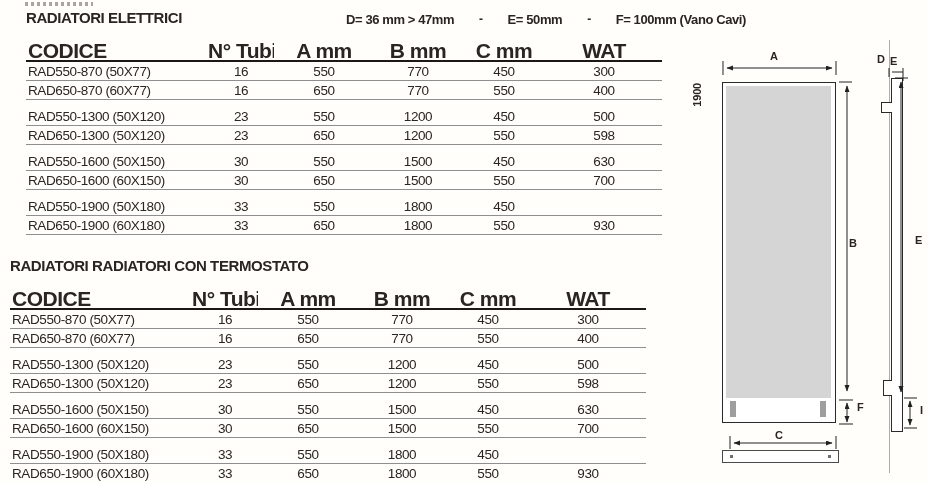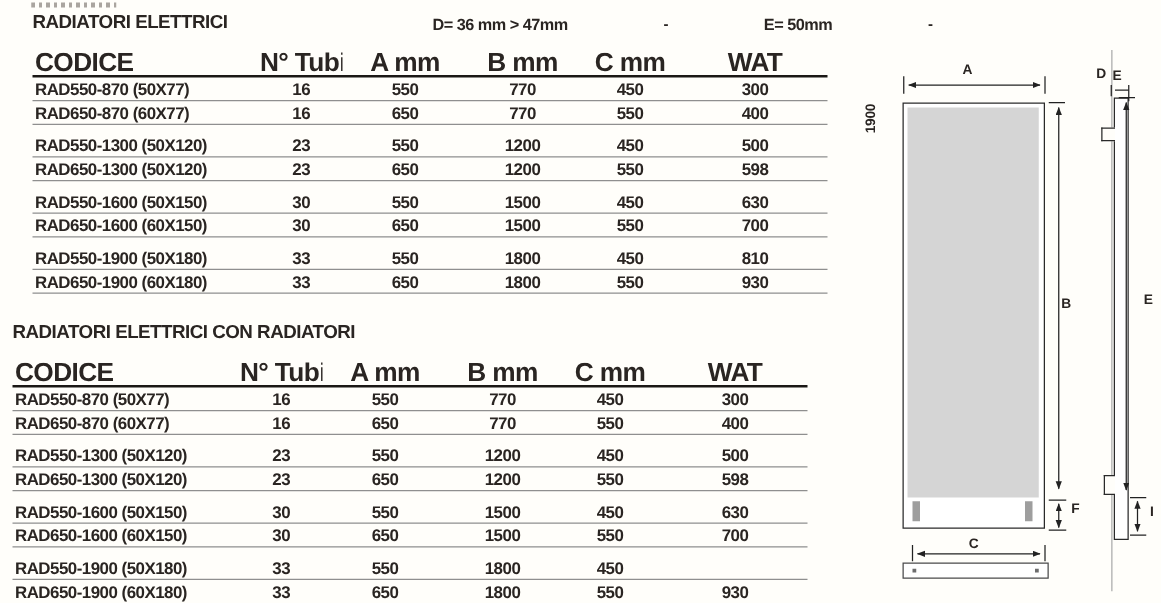--- a/index.html
+++ b/index.html
@@ -22,21 +22,21 @@
   .tbl-title{font-size:15px;font-weight:bold;letter-spacing:-0.4px;line-height:18px;white-space:nowrap;}
   .dims-note{position:absolute;left:288px;top:3px;width:400px;display:flex;
     justify-content:space-between;align-items:flex-start;font-size:13px;font-weight:bold;
     letter-spacing:-0.4px;white-space:nowrap;padding-left:32px;}
   .dims-note .sep{font-size:12px;}
   .t-row{display:grid;grid-template-columns:182px 66px 100px 88px 84px 116px;align-items:end;}
   .t-header{margin-top:9px;height:24px;border-bottom:2.5px solid #1b1815;
     font-size:21px;font-weight:bold;letter-spacing:-0.5px;padding-bottom:0;}
   .t-header .cell{line-height:18px;}
   .t-data{height:18px;line-height:17px;border-bottom:1px solid #8f8f8f;
-    font-size:13.5px;font-weight:bold;letter-spacing:-0.4px;}
+    font-size:13.5px;font-weight:normal;letter-spacing:-0.4px;}
   .t-body .t-data:nth-child(2n):not(:last-child){margin-bottom:7px;}
   .cell{white-space:nowrap;overflow:hidden;}
   .c0{text-align:left;padding-left:2px;}
   .c1,.c2,.c3,.c4,.c5{text-align:center;}
 
   
   .dgm{position:absolute;left:0;top:0;}
   .front-outline{position:absolute;left:722px;top:82px;width:112px;height:339px;
     border:1.5px solid #2a2a2a;background:#fff;}
   .front-panel{position:absolute;left:3px;top:3px;right:4px;height:312px;background:#d5d5d5;}
@@ -72,20 +72,21 @@
 <div class="page">
   <div class="artifact"></div>
 
   <section class="tbl" id="t0">
     <div class="tbl-title">RADIATORI ELETTRICI</div>
     <div class="dims-note">
       <span>D= 36 mm &gt; 47mm</span>
       <span class="sep">-</span>
       <span>E= 50mm</span>
       <span class="sep">-</span>
+      <span>F= 100mm (Vano Cavi)</span>
     </div>
     <div class="t-row t-header">
       <span class="cell c0">CODICE</span>
       <span class="cell c1">N° Tubi</span>
       <span class="cell c2">A mm</span>
       <span class="cell c3">B mm</span>
       <span class="cell c4">C mm</span>
       <span class="cell c5">WAT</span>
     </div>
     <div class="t-body">
@@ -136,35 +137,34 @@
           <span class="cell c3">1500</span>
           <span class="cell c4">550</span>
           <span class="cell c5">700</span>
         </div>
         <div class="t-row t-data">
           <span class="cell c0">RAD550-1900 (50X180)</span>
           <span class="cell c1">33</span>
           <span class="cell c2">550</span>
           <span class="cell c3">1800</span>
           <span class="cell c4">450</span>
-          <span class="cell c5">810</span>
         </div>
         <div class="t-row t-data">
           <span class="cell c0">RAD650-1900 (60X180)</span>
           <span class="cell c1">33</span>
           <span class="cell c2">650</span>
           <span class="cell c3">1800</span>
           <span class="cell c4">550</span>
           <span class="cell c5">930</span>
         </div>
       </div>
   </section>
 
   <section class="tbl" id="t1">
-    <div class="tbl-title">RADIATORI ELETTRICI CON RADIATORI</div>
+    <div class="tbl-title">RADIATORI RADIATORI CON TERMOSTATO</div>
     <div class="t-row t-header">
       <span class="cell c0">CODICE</span>
       <span class="cell c1">N° Tubi</span>
       <span class="cell c2">A mm</span>
       <span class="cell c3">B mm</span>
       <span class="cell c4">C mm</span>
       <span class="cell c5">WAT</span>
     </div>
     <div class="t-body">
         <div class="t-row t-data">

